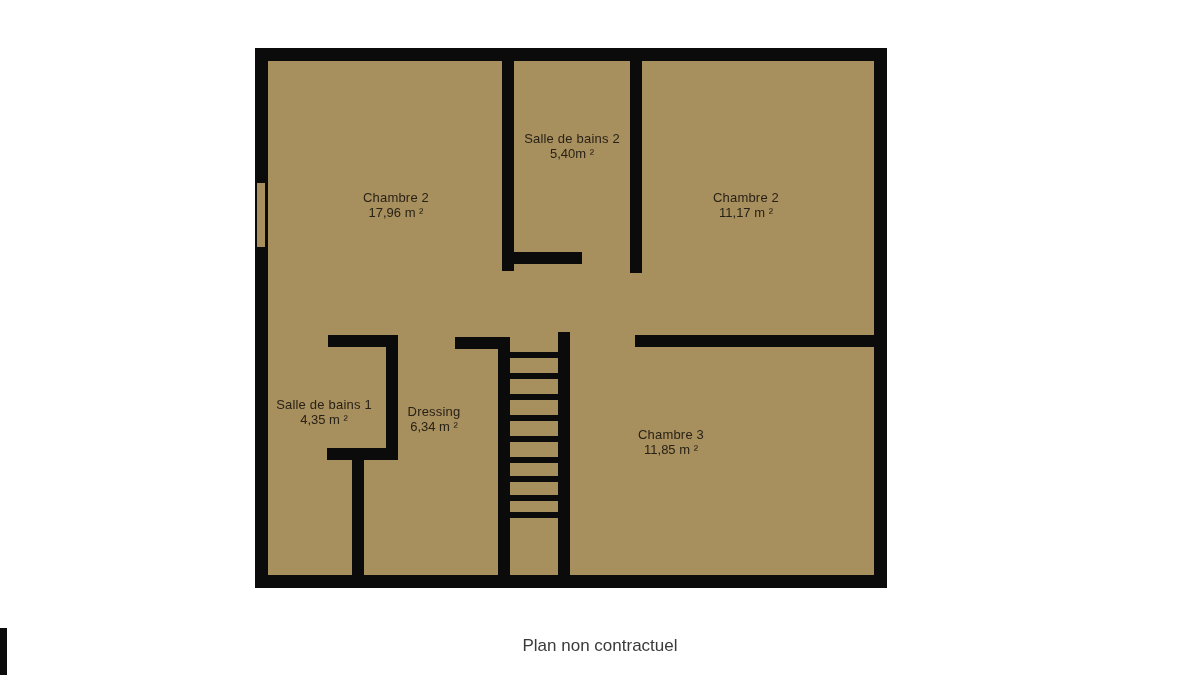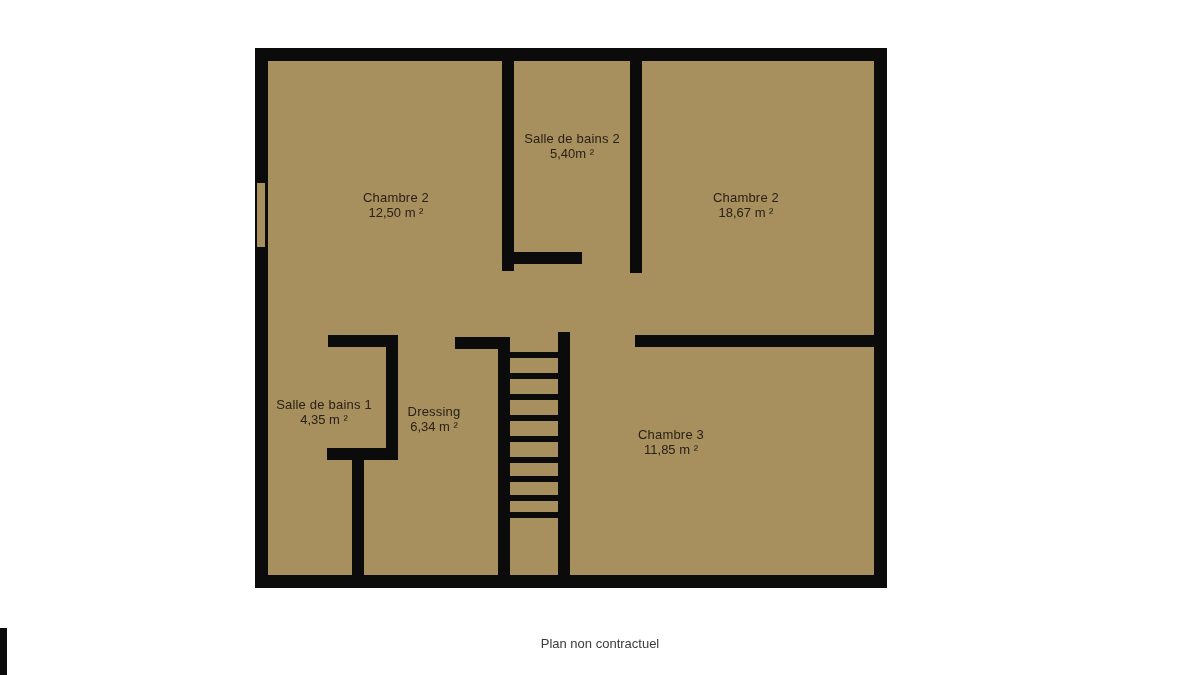--- a/index.html
+++ b/index.html
@@ -55,21 +55,21 @@
   .room-area {
     font-size: 13px;
     margin-top: 1px;
   }
   #caption {
     position: absolute;
     left: 0;
     width: 100%;
     text-align: center;
     color: var(--caption);
-    font-size: 13px;
+    font-size: 17px;
   }
   #edge-artifact {
     position: absolute;
     background: var(--wall);
   }
 </style>
 </head>
 <body>
 
 <div id="canvas">
@@ -95,29 +95,29 @@
       <div class="stair-rung" style="left: 255px; top: 388px; width: 48px; height: 6px;"></div>
       <div class="stair-rung" style="left: 255px; top: 409px; width: 48px; height: 6px;"></div>
       <div class="stair-rung" style="left: 255px; top: 428px; width: 48px; height: 6px;"></div>
       <div class="stair-rung" style="left: 255px; top: 447px; width: 48px; height: 6px;"></div>
       <div class="stair-rung" style="left: 255px; top: 464px; width: 48px; height: 6px;"></div>
     </div>
   <div id="caption" style="top: 636px;">Plan non contractuel</div>
   <div id="edge-artifact" style="left: 0px; top: 628px; width: 7px; height: 47px;"></div>
 <div class="room-label" style="left: 396px; top: 205px;">
       <span class="room-name">Chambre 2</span>
-      <span class="room-area">12,50 m ²</span>
+      <span class="room-area">17,96 m ²</span>
     </div>
     <div class="room-label" style="left: 572px; top: 146px;">
       <span class="room-name">Salle de bains 2</span>
       <span class="room-area">5,40m ²</span>
     </div>
     <div class="room-label" style="left: 746px; top: 205px;">
       <span class="room-name">Chambre 2</span>
-      <span class="room-area">18,67 m ²</span>
+      <span class="room-area">11,17 m ²</span>
     </div>
     <div class="room-label" style="left: 324px; top: 412px;">
       <span class="room-name">Salle de bains 1</span>
       <span class="room-area">4,35 m ²</span>
     </div>
     <div class="room-label" style="left: 434px; top: 419px;">
       <span class="room-name">Dressing</span>
       <span class="room-area">6,34 m ²</span>
     </div>
     <div class="room-label" style="left: 671px; top: 442px;">

